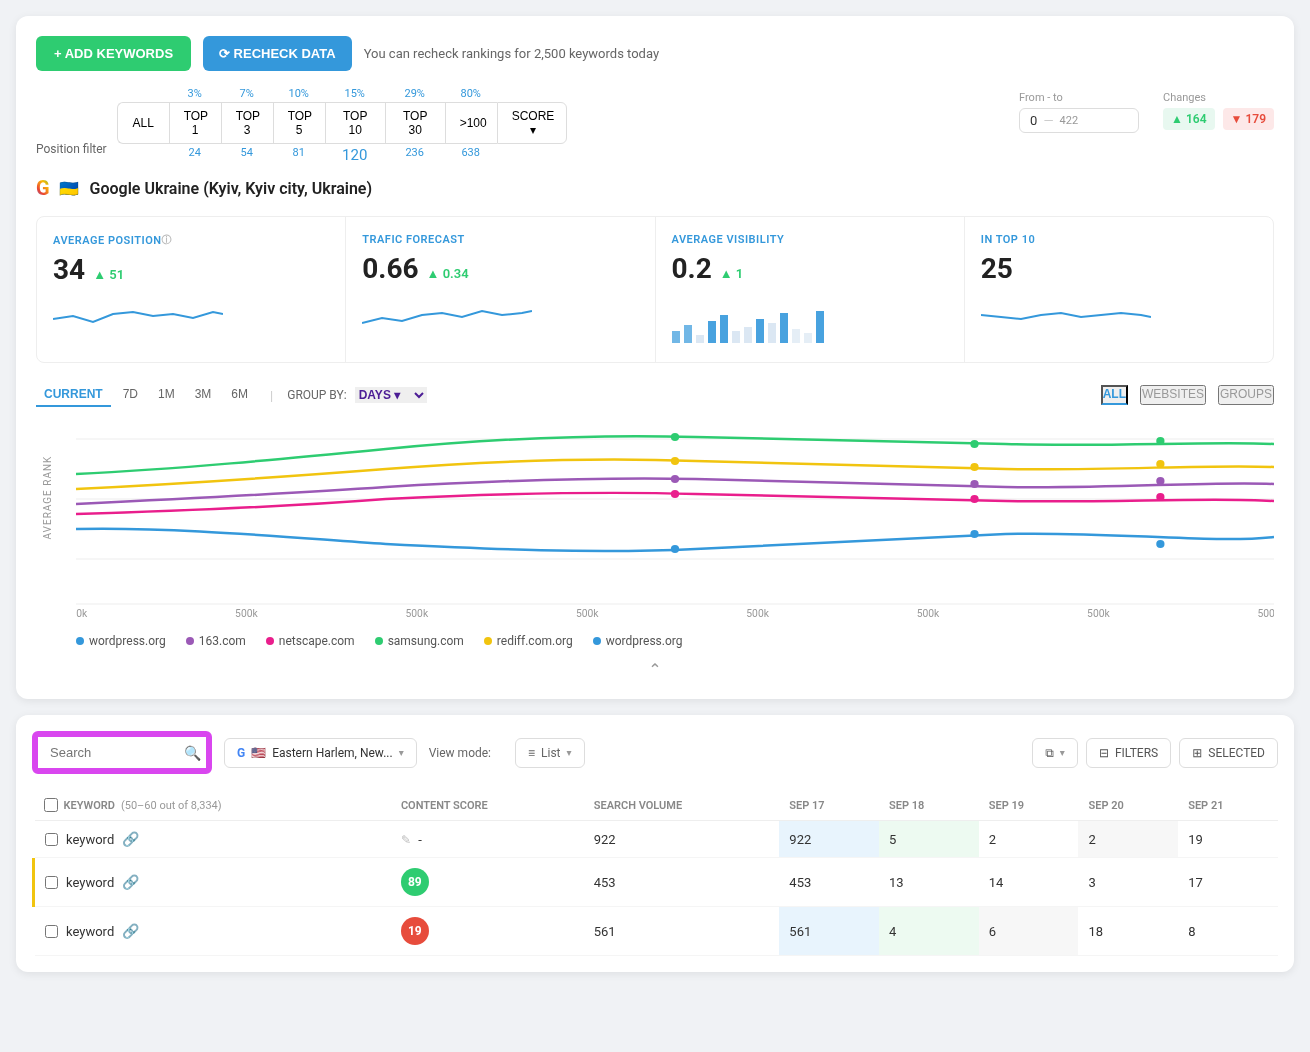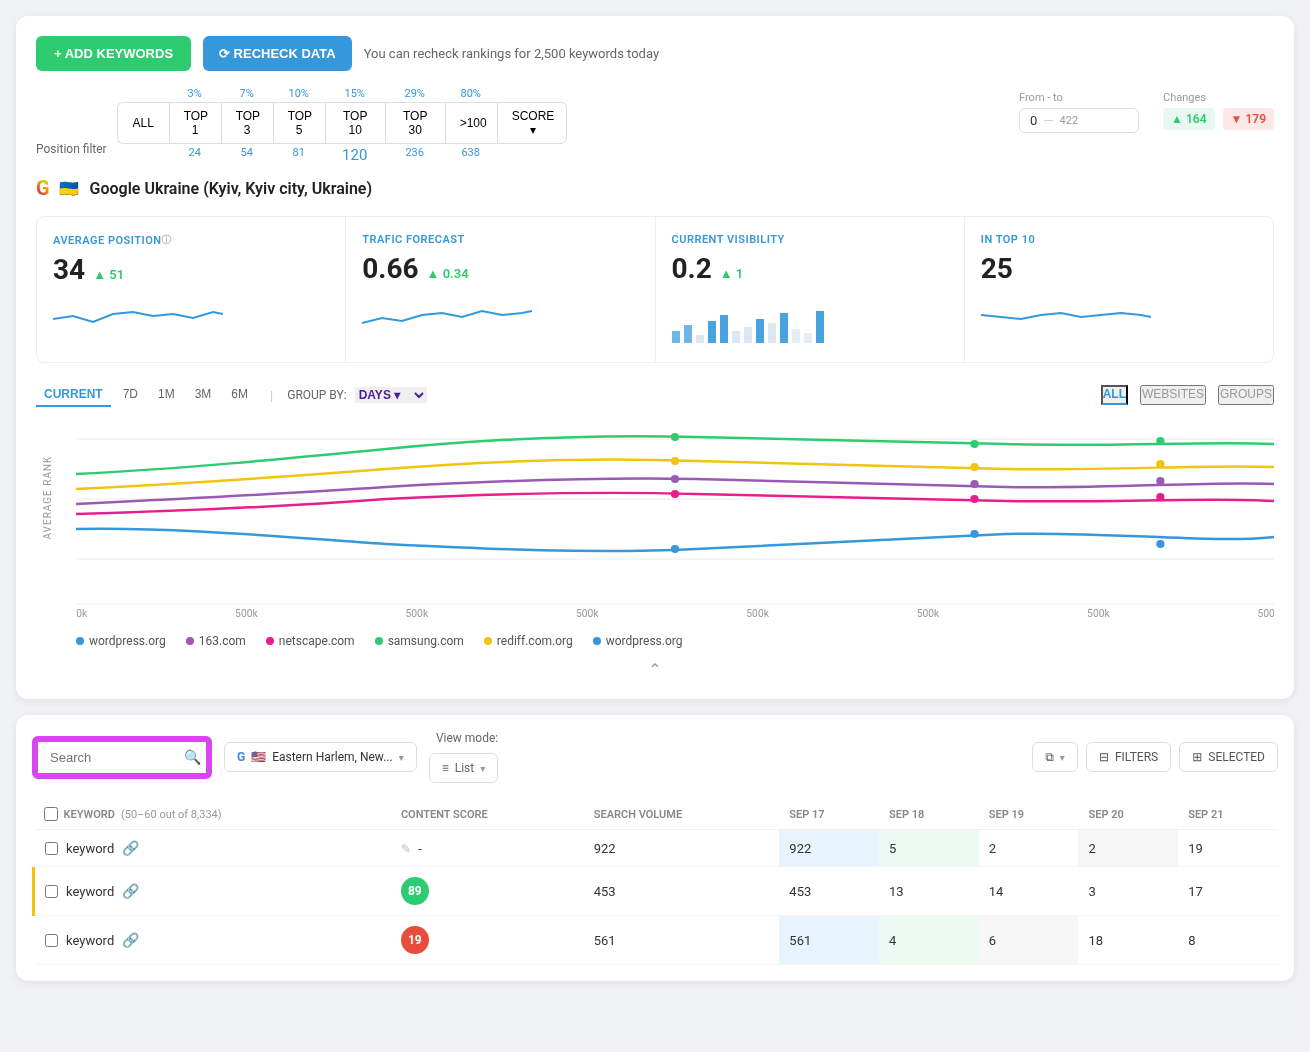--- a/index.html
+++ b/index.html
@@ -302,25 +302,24 @@
       gap: 6px;
       border: 1px solid #ddd;
       border-radius: 6px;
       padding: 7px 12px;
       font-size: 12px;
       cursor: pointer;
       background: #fff;
     }
     .view-mode {
       display: flex;
-      align-items: flex-end;
-      gap: 8px;
+      align-items: center;
+      gap: 24px;
       font-size: 12px;
       color: #666;
-      flex-direction: column;
     }
     .view-select {
       border: 1px solid #ddd;
       border-radius: 6px;
       padding: 7px 12px;
       font-size: 12px;
       display: flex;
       align-items: center;
       gap: 6px;
       cursor: pointer;
@@ -487,21 +486,21 @@
         <span class="metric-delta">▲ 0.34</span>
       </div>
       <div class="metric-sparkline">
         <svg width="170" height="40" viewBox="0 0 170 40">
           <polyline points="0,30 20,25 40,28 60,22 80,20 100,24 120,18 140,22 160,20 170,18" fill="none" stroke="#3498db" stroke-width="2"></polyline>
         </svg>
       </div>
     </div>
 
     <div class="metric-card">
-      <div class="metric-title">CURRENT VISIBILITY</div>
+      <div class="metric-title">AVERAGE VISIBILITY</div>
       <div class="metric-value">
         <span>0.2</span>
         <span class="metric-delta">▲ 1</span>
       </div>
       <div class="metric-sparkline">
         <svg width="170" height="50" viewBox="0 0 170 50">
 
           <rect x="0" y="38" width="8" height="12" fill="#3498db" opacity="0.7"></rect>
           <rect x="12" y="32" width="8" height="18" fill="#3498db" opacity="0.7"></rect>
           <rect x="24" y="42" width="8" height="8" fill="#cde" opacity="0.7"></rect>

